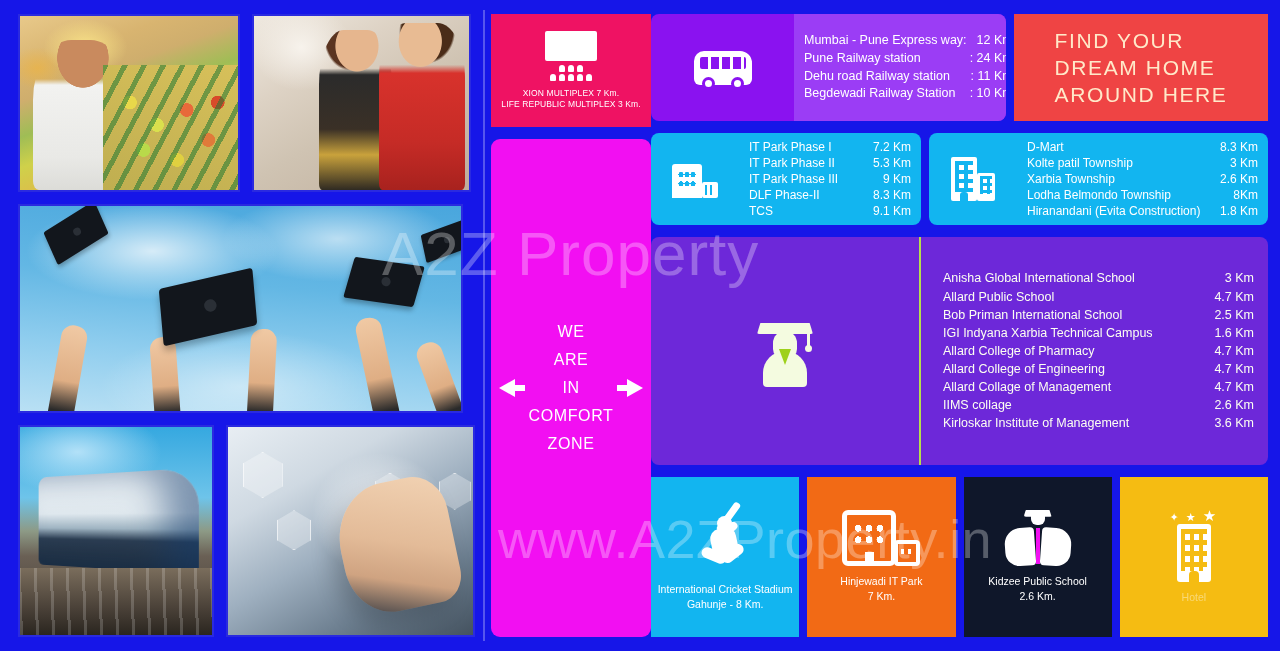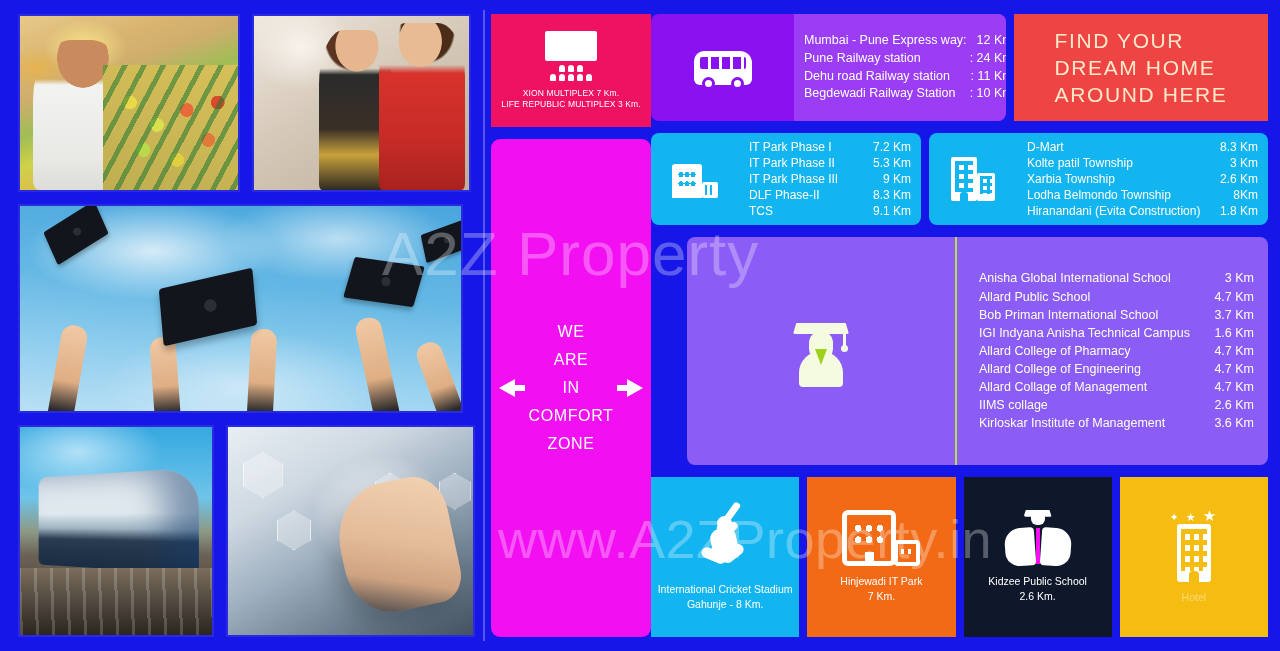--- a/index.html
+++ b/index.html
@@ -300,21 +300,21 @@
       repeating-linear-gradient(90deg, #12b5f0 0 3px, transparent 3px 7px),
       repeating-linear-gradient(180deg, #12b5f0 0 3px, transparent 3px 7px);
   }
   .ico-towers .door {
     position:absolute; left:11px; bottom:0; width:8px; height:9px; background:#12b5f0;
     border-radius:3px 3px 0 0;
   }
 
   
   .r3 { flex:1; }
-  .education { flex:1; background:#8b5cf6; display:flex;margin-left:36px; }
+  .education { flex:1; background:#6d28d9; display:flex; }
   .education .panel-icon { width:270px; border-right:2px solid #b6df4e; }
   .education .panel-body { padding-left:22px; padding-right:14px; }
   .education .info-line { font-size:12.5px; line-height:1.45; color:#fdfff2; }
 
   .ico-grad { width:70px; height:72px; position:relative; }
   .ico-grad .body {
     position:absolute; left:13px; bottom:0; width:44px; height:36px;
     background:#f4fbe0; border-radius:22px 22px 4px 4px;
   }
   .ico-grad .head {
@@ -668,24 +668,24 @@
             <div class="info-line">
               <span>Anisha Global International School</span>
               <span class="val">3 Km</span>
             </div>
             <div class="info-line">
               <span>Allard Public School</span>
               <span class="val">4.7 Km</span>
             </div>
             <div class="info-line">
               <span>Bob Priman International School</span>
-              <span class="val">3.7 Km</span>
-            </div>
-            <div class="info-line">
-              <span>IGI Indyana Anisha Technical Campus</span>
+              <span class="val">2.5 Km</span>
+            </div>
+            <div class="info-line">
+              <span>IGI Indyana Xarbia Technical Campus</span>
               <span class="val">1.6 Km</span>
             </div>
             <div class="info-line">
               <span>Allard College of Pharmacy</span>
               <span class="val">4.7 Km</span>
             </div>
             <div class="info-line">
               <span>Allard College of Engineering</span>
               <span class="val">4.7 Km</span>
             </div>

